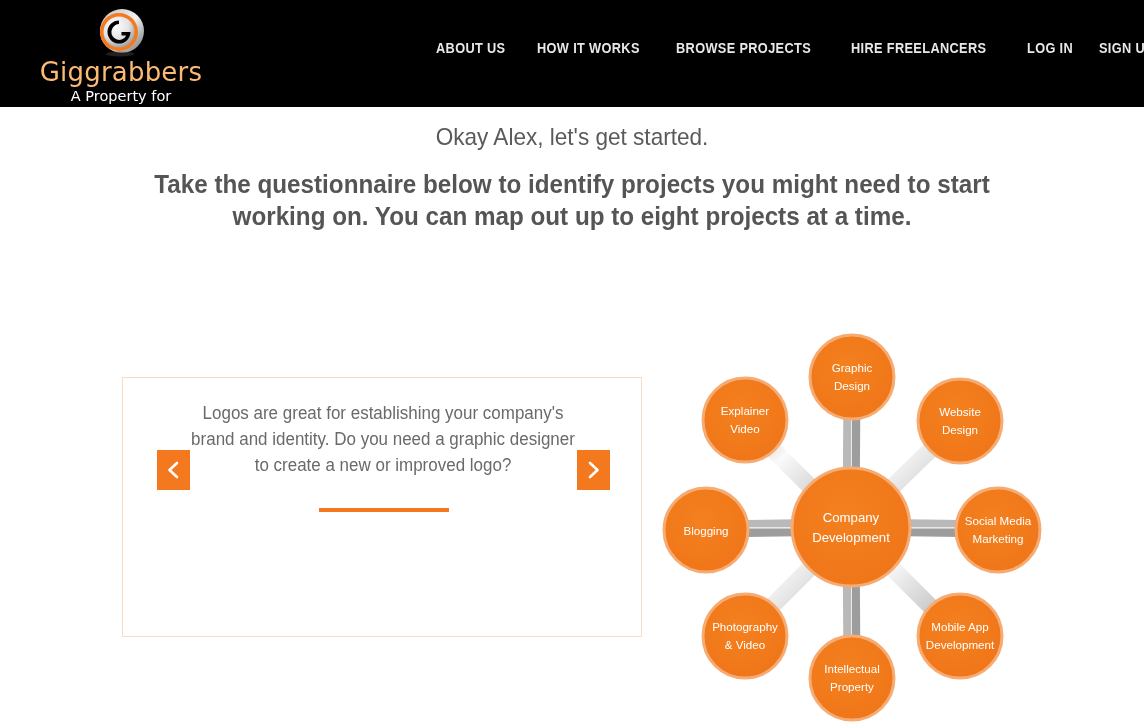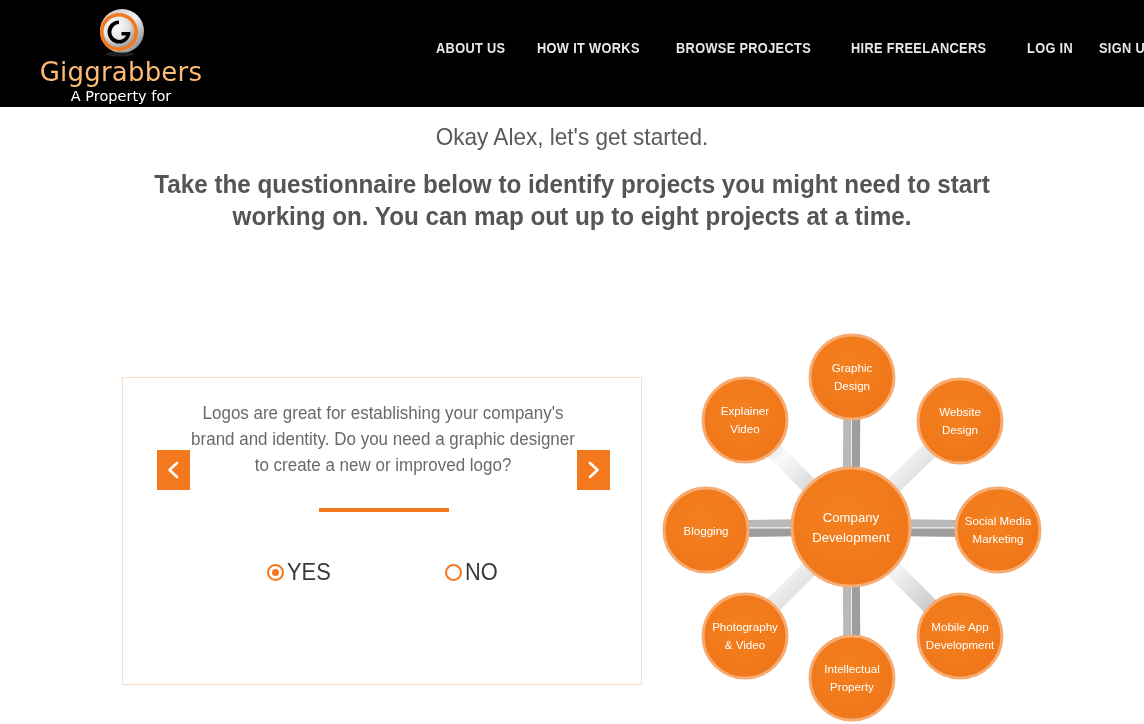--- a/index.html
+++ b/index.html
@@ -107,21 +107,21 @@
     font-weight: 700;
     font-family: "Liberation Sans Narrow", "Liberation Sans", sans-serif;
     transform: scaleX(0.95);
   }
 
   
   .question-card {
     position: absolute;
     left: 122px; top: 377px;
     width: 520px;
-    height: 308px;
+    height: 260px;
     background: #ffffff;
     border: 1px solid #f8dcc6;
   }
 
   .question-text {
     position: absolute;
     left: 55px;
     top: 22px;
     width: 410px;
     text-align: center;
@@ -270,30 +270,20 @@
       <polyline points="11,2 3.5,9 11,16" fill="none" stroke="#ffffff" stroke-width="2.6" stroke-linecap="round" stroke-linejoin="round"></polyline>
     </svg>
   </div>
 
   <div class="nav-arrow next">
     <svg width="15" height="18" viewBox="0 0 15 18">
       <polyline points="4,2 11.5,9 4,16" fill="none" stroke="#ffffff" stroke-width="2.6" stroke-linecap="round" stroke-linejoin="round"></polyline>
     </svg>
   </div>
 
-  <div class="answers">
-    <div class="answer-option yes">
-      <span class="radio-dot checked"></span>
-      <span class="answer-label">YES</span>
-    </div>
-    <div class="answer-option no">
-      <span class="radio-dot"></span>
-      <span class="answer-label">NO</span>
-    </div>
-  </div>
 </div>
 
 <div class="mindmap">
   <svg width="400" height="394" viewBox="0 0 400 394">
     <defs>
       <linearGradient id="spokeV" x1="0" y1="0" x2="1" y2="0">
         <stop offset="0%" stop-color="#b9b9b9"></stop>
         <stop offset="35%" stop-color="#fbfbfb"></stop>
         <stop offset="70%" stop-color="#d2d2d2"></stop>
         <stop offset="100%" stop-color="#9d9d9d"></stop>

